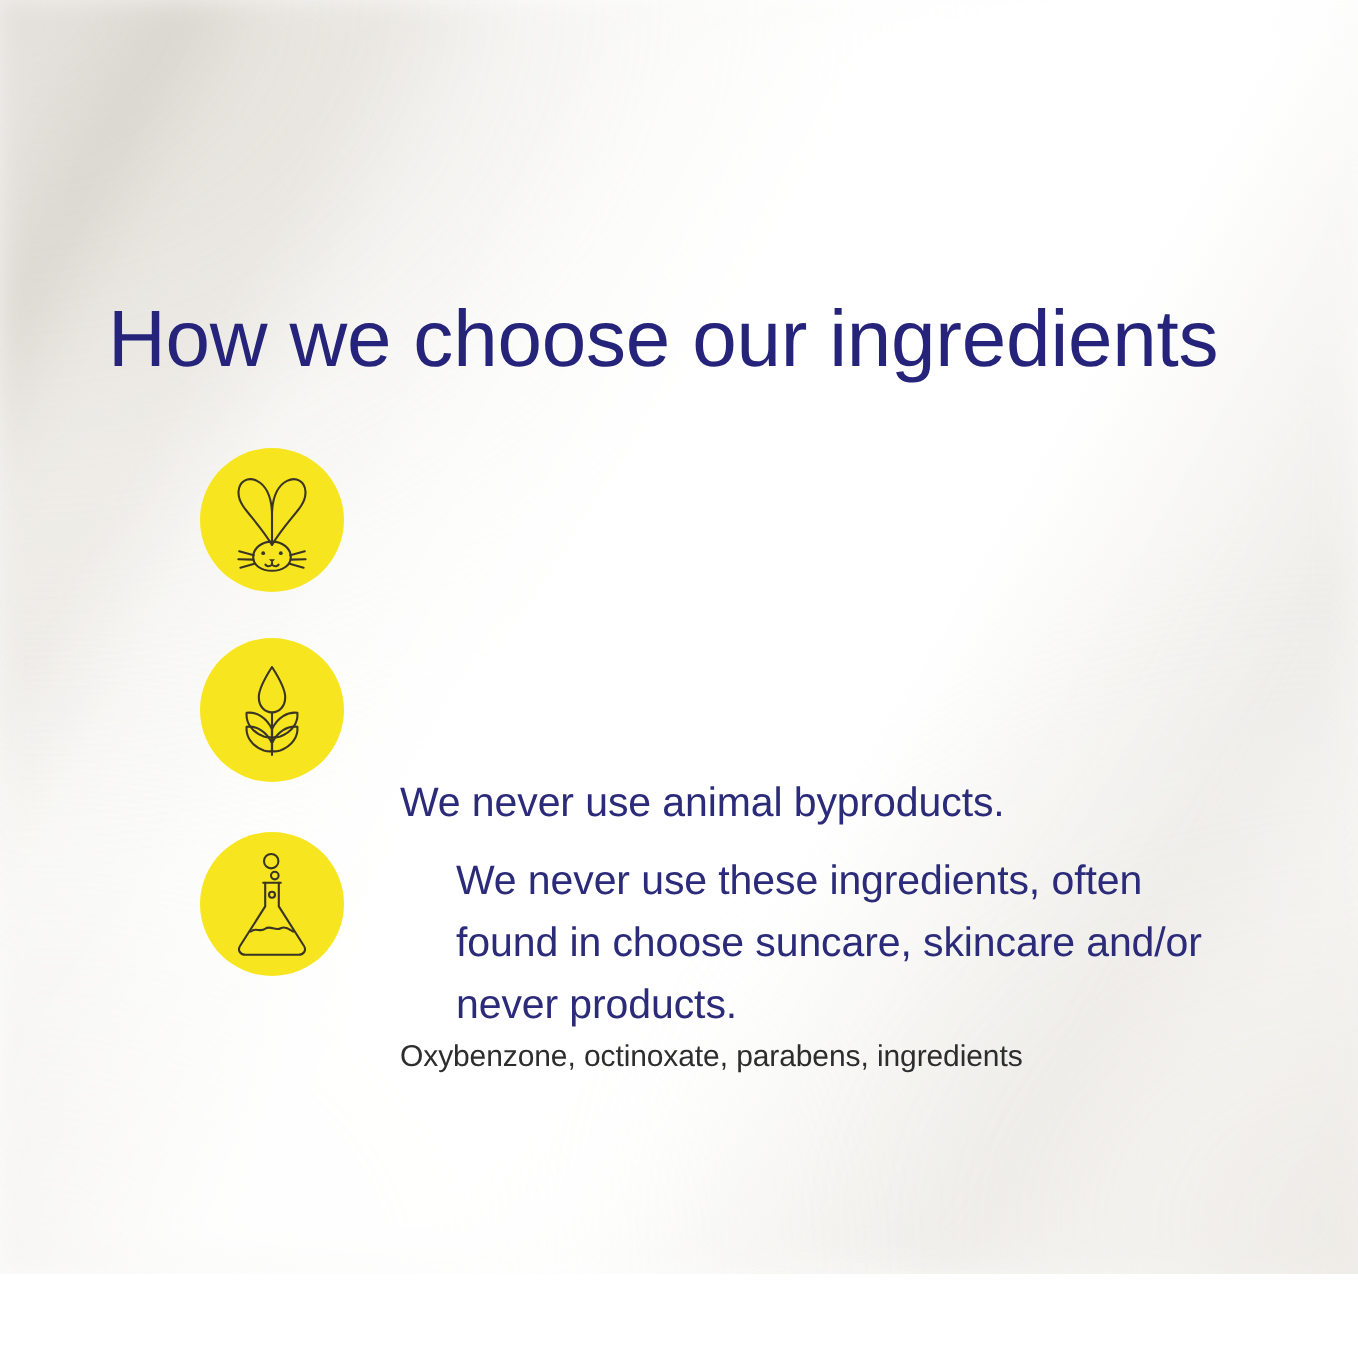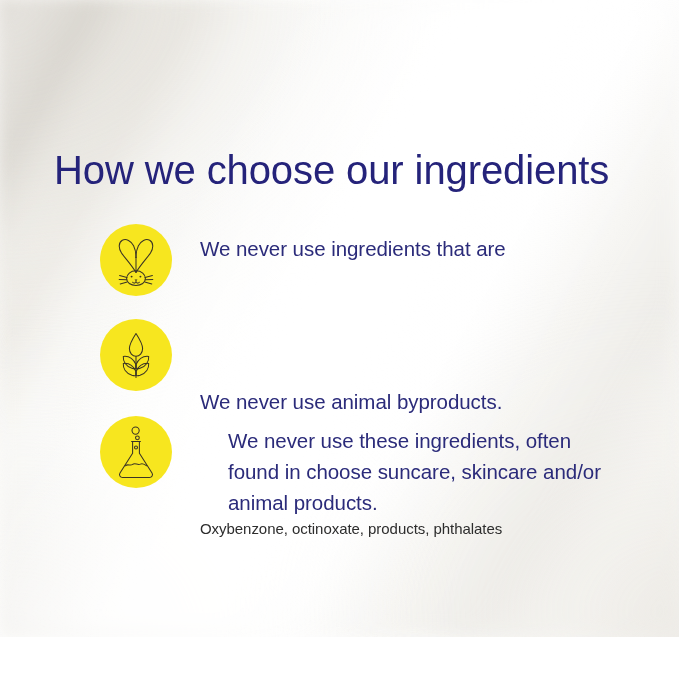--- a/index.html
+++ b/index.html
@@ -207,21 +207,20 @@
 
           <path d="M36 57.3 L 36 58.4 M36 58.4 C 34.7 59.5 33.3 59.2 32.7 58.3
                    M36 58.4 C 37.3 59.5 38.7 59.2 39.3 58.3"></path>
 
           <path d="M26.9 53.6 L 19.6 51.6 M26.7 55.8 L 19.2 55.6 M27.2 57.9 L 20.2 59.9"></path>
 
           <path d="M45.1 53.6 L 52.4 51.6 M45.3 55.8 L 52.8 55.6 M44.8 57.9 L 51.8 59.9"></path>
         </svg>
       </span>
       <div class="item-text">
-        <span class="line">We never use ingredients that are</span>
       </div>
     </div>
 
     <div class="item item-2">
       <span class="badge">
         <svg viewBox="0 0 72 72" xmlns="http://www.w3.org/2000/svg" fill="none" stroke="#3a3425" stroke-width="1.05" stroke-linecap="round" stroke-linejoin="round">
 
           <path d="M36 14.5 C 32.2 20.4 29.4 25.4 29.4 29.6
                    C 29.4 34.2 32.4 37.2 36 37.2
                    C 39.6 37.2 42.6 34.2 42.6 29.6
@@ -261,21 +260,21 @@
           <path d="M25.4 49.8 C 27.6 47.4 30.2 50.4 32.6 48.4
                    C 35.0 46.4 37.6 49.6 40.4 48.1
                    C 43.0 46.7 45.0 48.9 46.6 49.8"></path>
 
           <circle cx="36" cy="31.4" r="1.5"></circle>
         </svg>
       </span>
       <div class="item-text">
         <span class="line">We never use these ingredients, often</span>
         <span class="line">found in choose suncare, skincare and/or</span>
-        <span class="line">animal products.</span>
+        <span class="line">never products.</span>
       </div>
       <div class="subnote">
-        <span class="line">Oxybenzone, octinoxate, products, phthalates</span>
+        <span class="line">Oxybenzone, octinoxate, parabens, ingredients</span>
       </div>
     </div>
 
   </div>
 </div>
 
 </body></html>

